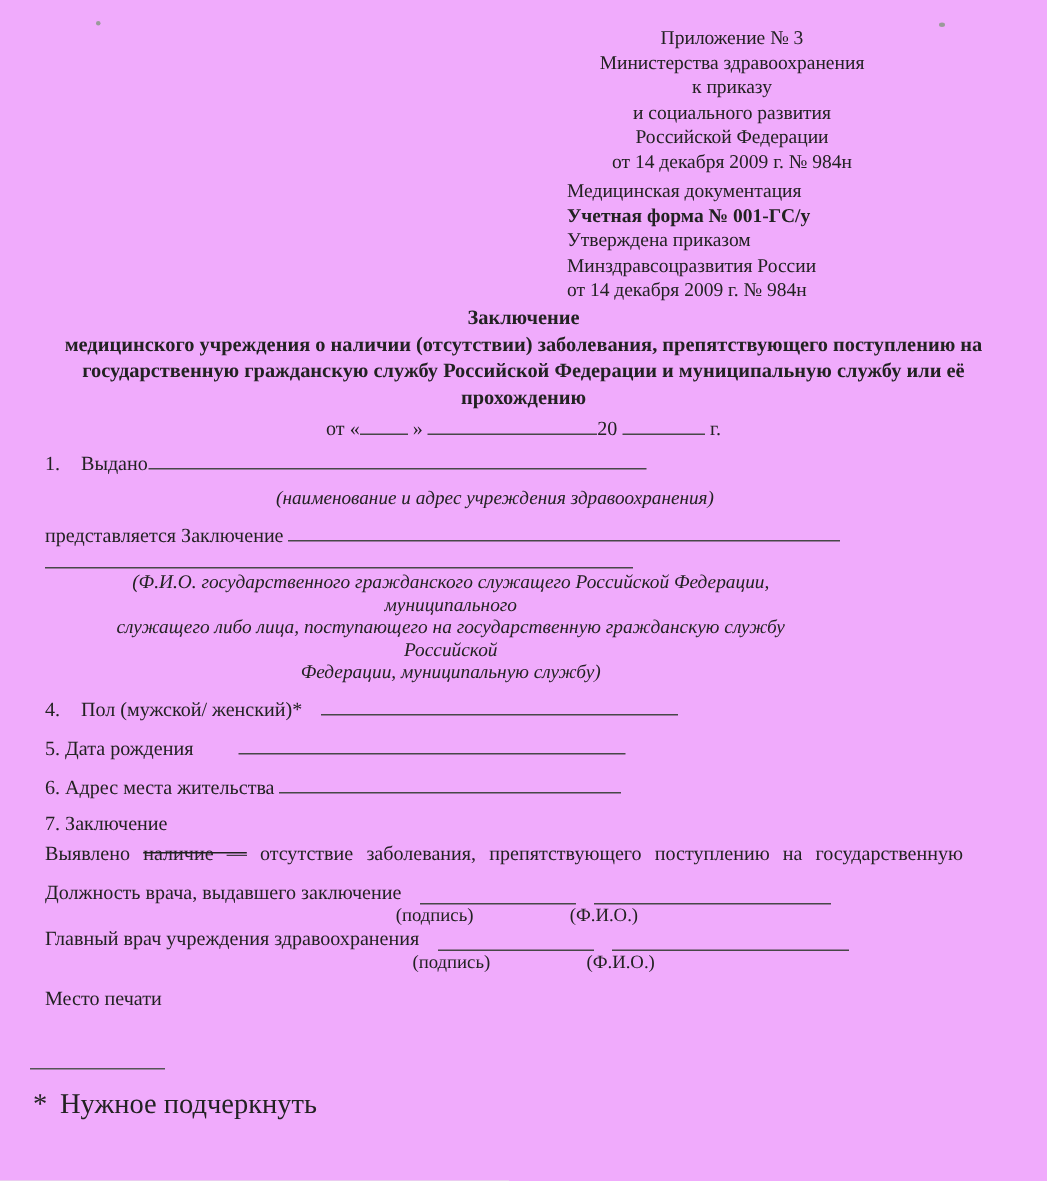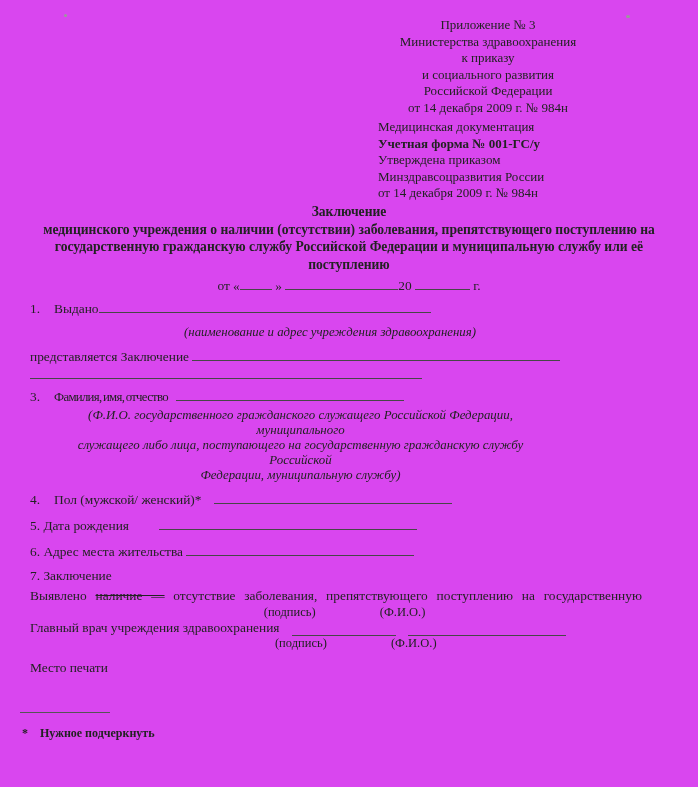--- a/index.html
+++ b/index.html
@@ -1,19 +1,19 @@
 <!DOCTYPE html>
 <html><head>
 <meta charset="utf-8">
 <style>
   html,body{margin:0;padding:0;background:#e8e8e8;}
   .page{
     position:relative;
     width:698px;height:787px;
-    background:#d946ef;
+    background:#f0abfc;
     font-family:"Liberation Serif","DejaVu Serif",serif;
     color:#222;
     overflow:hidden;
     margin:0 auto;
   }
   .pre{white-space:pre;}
   
   .appendix{position:absolute;left:390px;top:17px;width:196px;text-align:center;font-size:13px;line-height:16.5px;}
   .formblk{position:absolute;left:378px;top:119px;width:215px;text-align:left;font-size:13px;line-height:16.5px;}
   .bold{font-weight:bold;}
@@ -32,21 +32,21 @@
   .para2{width:612px;line-height:16.5px;}
   .strike{text-decoration:line-through;}
   
   .sigrow{display:grid;grid-template-columns:max-content 104px 158px;column-gap:12px;align-items:end;line-height:16px;}
   .sigcaps{display:grid;grid-template-columns:max-content 104px 158px;column-gap:12px;font-size:12.5px;line-height:14px;}
   .sigcaps .ghost{visibility:hidden;}
   .sigcaps .cc{text-align:left;}
   .sig-ul{display:inline-block;border-bottom:1.4px solid #474747;height:13px;width:100%;}
   
   .divider{position:absolute;left:20px;top:712px;width:90px;border-bottom:1.6px solid #555;}
-  .footnote{position:absolute;left:22px;top:726px;font-size:12px;font-weight:bold;}
+  .footnote{position:absolute;left:22px;top:726px;font-size:19px;}
   .footnote .num{width:18px;}
   .artifact{position:absolute;background:#9a9a9a;border-radius:50%;}
 </style>
 </head>
 <body>
 
 <div class="page">
 
   <span class="artifact" style="left:64px;top:14px;width:3px;height:3px;"></span>
   <span class="artifact" style="left:626px;top:15px;width:4px;height:3px;"></span>
@@ -65,41 +65,38 @@
     <div class="bold">Учетная форма № 001-ГС/у</div>
     <div>Утверждена приказом</div>
     <div>Минздравсоцразвития  России</div>
     <div>от  14 декабря 2009 г. № 984н</div>
   </div>
 
   <div class="titleblk">
     <div>Заключение</div>
     <div>медицинского учреждения о наличии (отсутствии) заболевания, препятствующего поступлению на</div>
     <div>государственную гражданскую службу Российской Федерации и муниципальную службу или её</div>
-    <div>поступлению</div>
+    <div>прохождению</div>
     <div class="dateline">
       <span class="pre">от «</span><span class="ul" style="width:32px;"></span><span class="pre"> » </span><span class="ul" style="width:113px;"></span><span class="pre">20 </span><span class="ul" style="width:55px;"></span><span class="pre"> г.</span>
     </div>
   </div>
 
   <div class="body">
 
     <div>
       <span class="num">1.</span><span>Выдано</span><span class="ul" style="width:332px;"></span>
     </div>
     <div class="cap-center" style="margin-top:8px;width:600px;">(наименование и адрес учреждения здравоохранения)</div>
 
     <div style="margin-top:7px;">
       <span class="pre">представляется Заключение </span><span class="ul" style="width:368px;"></span>
     </div>
     <div class="ul" style="display:block;width:392px;height:0;margin-top:13px;"></div>
 
-    <div style="margin-top:8px;">
-      <span class="num">3.</span><span class="cond">Фамилия, имя, отчество</span><span class="ul" style="width:228px;margin-left:8px;"></span>
-    </div>
     <div class="cap3" style="margin-top:2px;">
       <div>(Ф.И.О. государственного гражданского служащего Российской Федерации, муниципального</div>
       <div>служащего либо лица, поступающего на государственную гражданскую службу Российской</div>
       <div>Федерации, муниципальную службу)</div>
     </div>
 
     <div style="margin-top:7px;">
       <span class="num">4.</span><span>Пол (мужской/ женский)*</span><span class="ul" style="width:238px;margin-left:12px;"></span>
     </div>
 
@@ -110,20 +107,25 @@
     <div style="margin-top:8px;">
       <span>6. Адрес места жительства</span><span class="ul" style="width:228px;margin-left:3px;"></span>
     </div>
 
     <div style="margin-top:7px;">7. Заключение</div>
 
     <div class="para1" style="margin-top:4px;">
       <span class="pre">Выявлено </span><span class="strike">наличие —</span><span class="pre"> отсутствие заболевания, препятствующего поступлению на государственную</span>
     </div>
 
+    <div class="sigrow" style="margin-top:9px;">
+      <span>Должность врача, выдавшего заключение</span>
+      <span class="sig-ul"></span>
+      <span class="sig-ul"></span>
+    </div>
     <div class="sigcaps">
       <span class="ghost">Должность врача, выдавшего заключение</span>
       <span class="cc">(подпись)</span>
       <span class="cc">(Ф.И.О.)</span>
     </div>
 
     <div class="sigrow" style="margin-top:1px;">
       <span>Главный врач учреждения здравоохранения</span>
       <span class="sig-ul"></span>
       <span class="sig-ul"></span>

